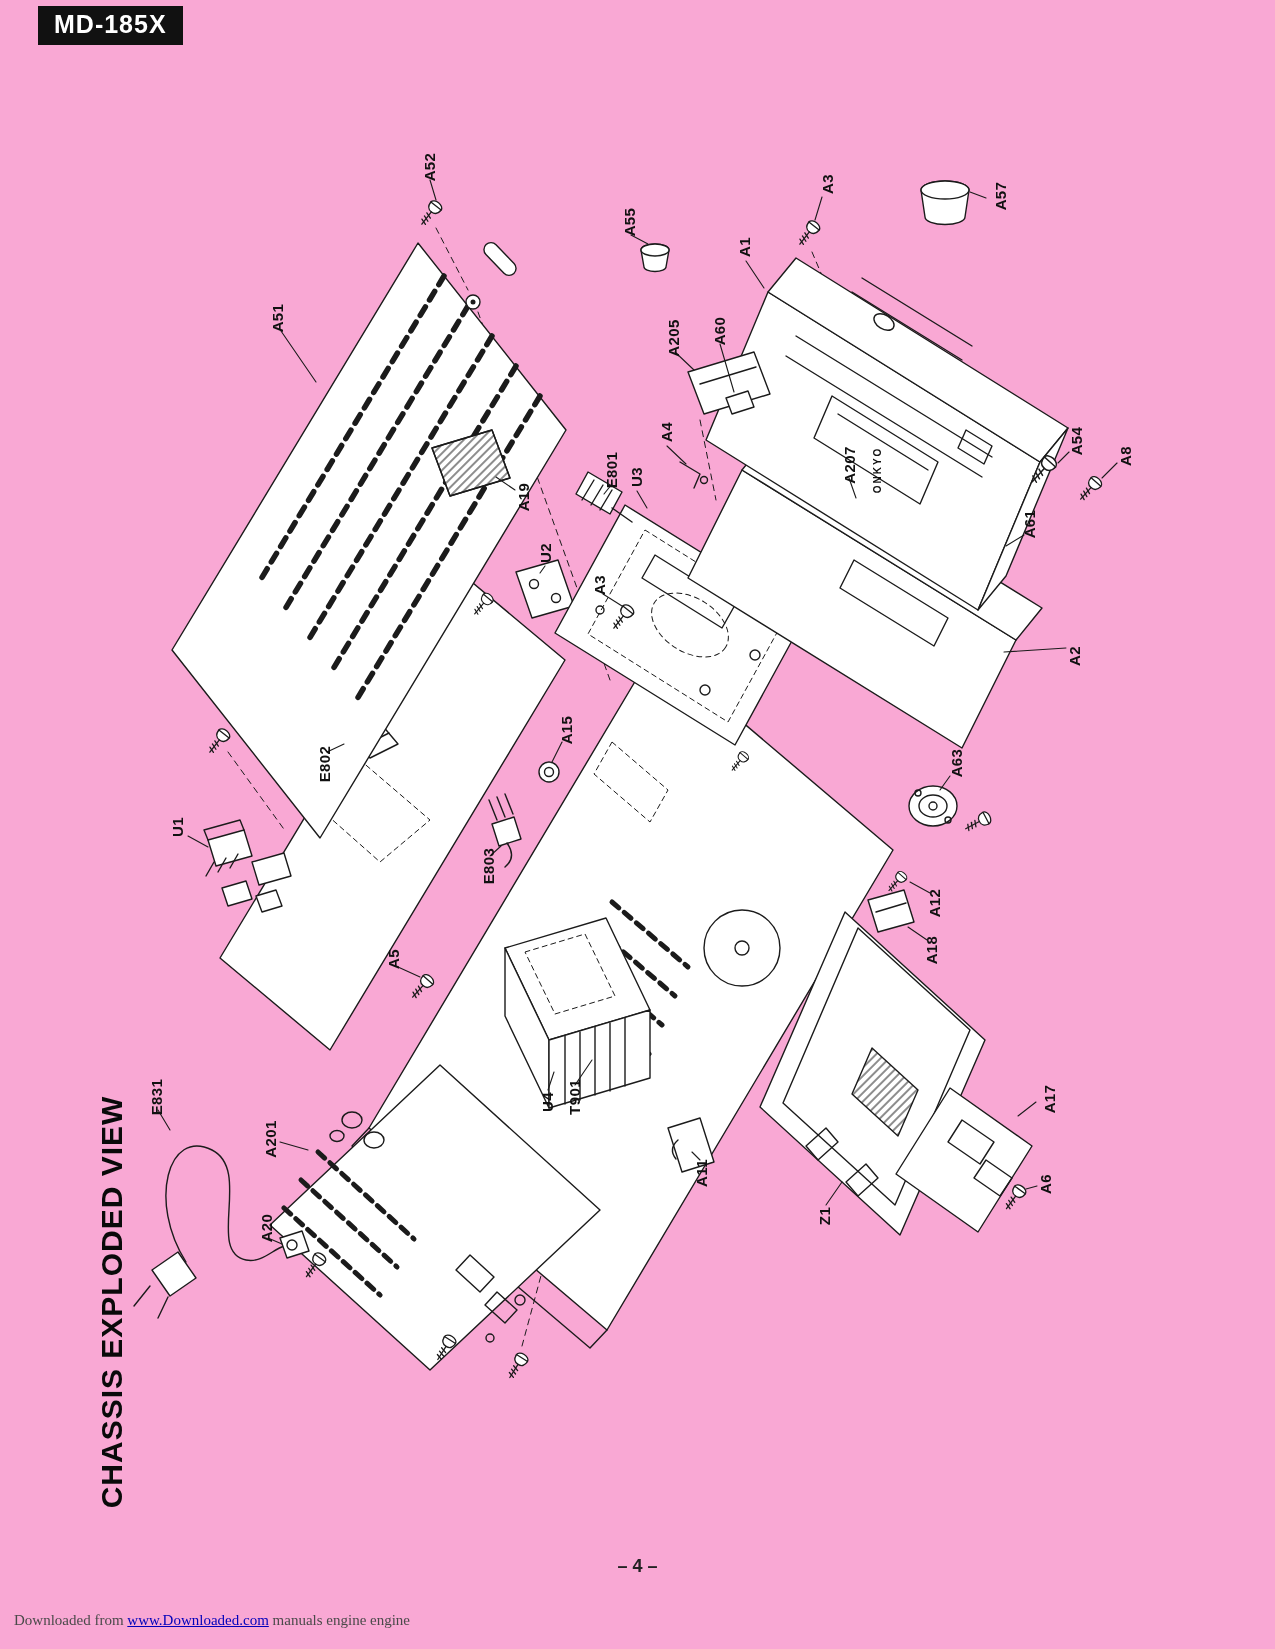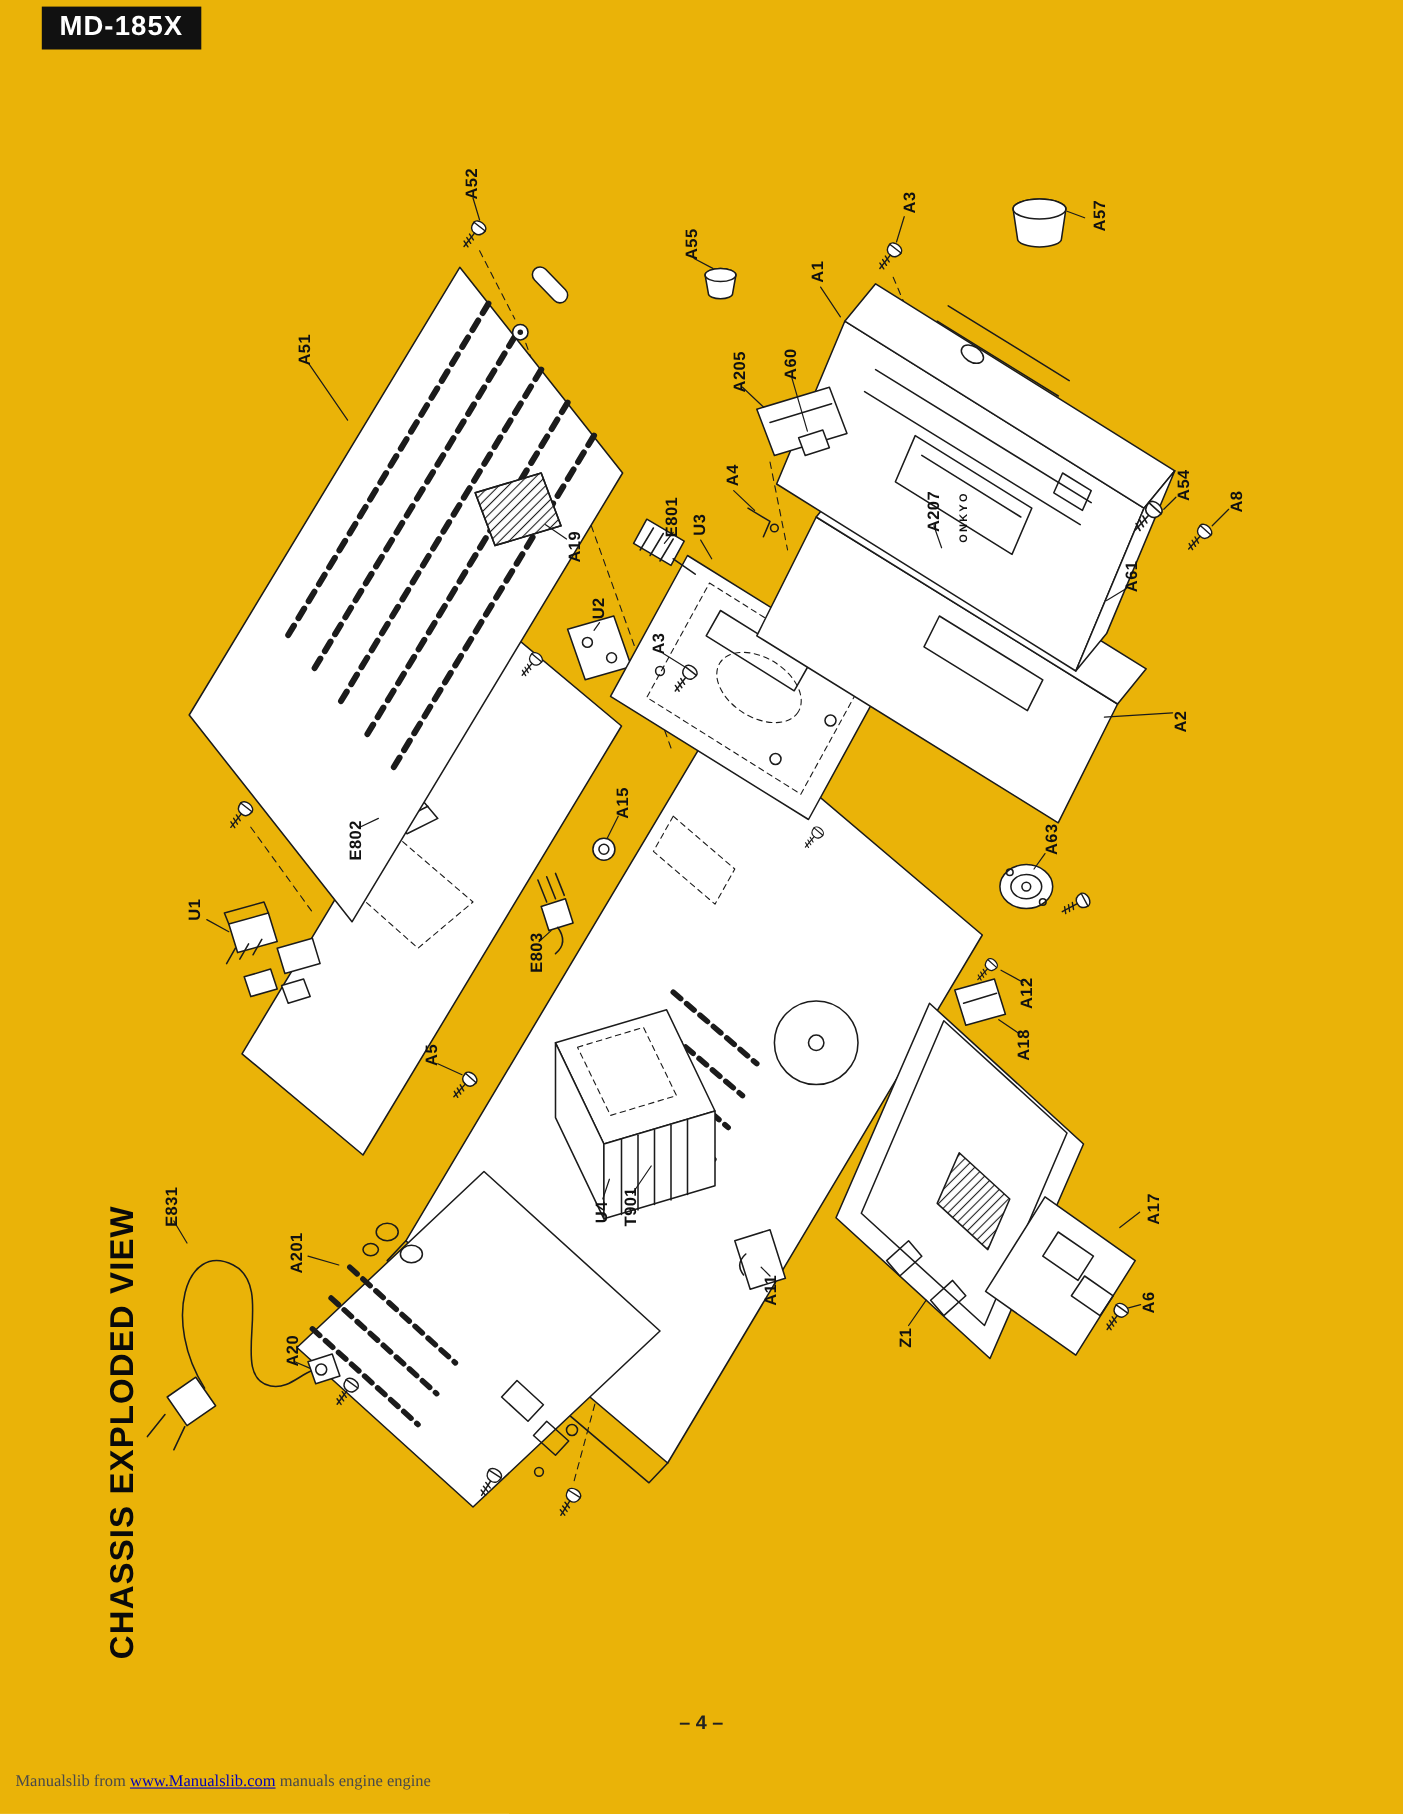--- a/index.html
+++ b/index.html
@@ -1,18 +1,18 @@
 <!DOCTYPE html>
 <html><head>
 <meta charset="utf-8">
 <style>
   * { margin:0; padding:0; box-sizing:border-box; }
   html,body { background:#ffffff; }
   .page {
-    position:relative; width:1275px; height:1649px; background:#eab308;
+    position:relative; width:1275px; height:1649px; background:#f9a8d4;
     overflow:hidden; font-family:"Liberation Sans", sans-serif;
   }
   .badge {
     position:absolute; left:38px; top:6px; background:#111111; color:#ffffff;
     font-weight:bold; font-size:25px; line-height:1; padding:6px 16px 8px;
     letter-spacing:1px;
   }
   .art { position:absolute; left:0; top:0; width:1275px; height:1649px; }
   .labels-layer { position:absolute; left:0; top:0; width:1275px; height:1649px; }
   .part-label {
@@ -383,15 +383,15 @@
       <span class="part-label" style="left: 701px; top: 1173px;">A11</span>
       <span class="part-label" style="left: 824px; top: 1216px;">Z1</span>
       <span class="part-label" style="left: 1049px; top: 1099px;">A17</span>
       <span class="part-label" style="left: 1045px; top: 1184px;">A6</span>
     </div>
 
   <div class="vtitle">CHASSIS EXPLODED VIEW</div>
 
   <div class="pageno">– 4 –</div>
 
-  <div class="footer"><span>Manualslib from </span><a href="#">www.Manualslib.com</a><span> manuals engine engine</span></div>
+  <div class="footer"><span>Downloaded from </span><a href="#">www.Downloaded.com</a><span> manuals engine engine</span></div>
 
 </div>
 
 </body></html>

